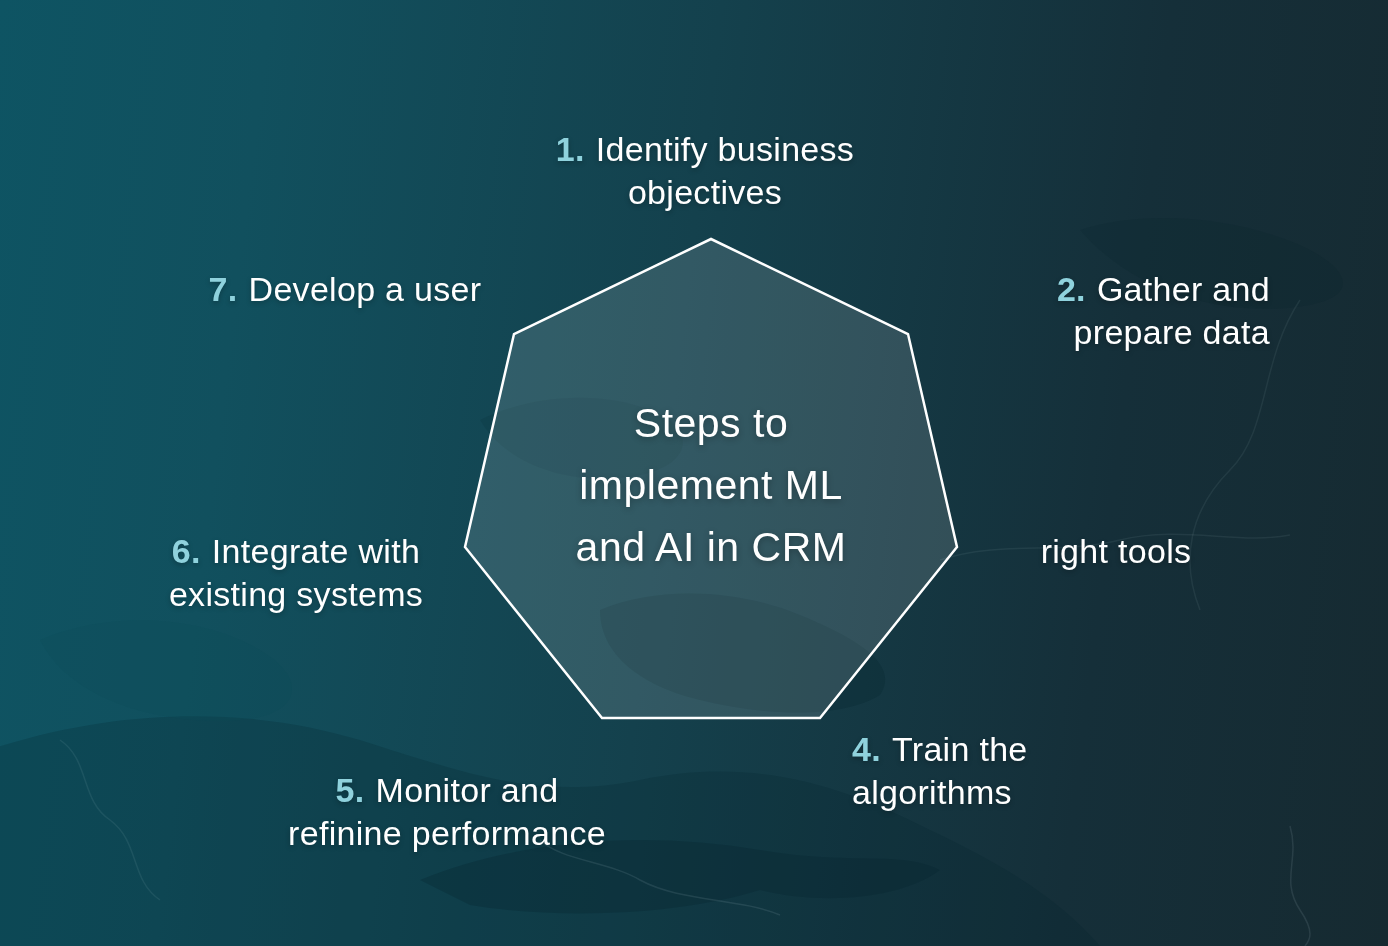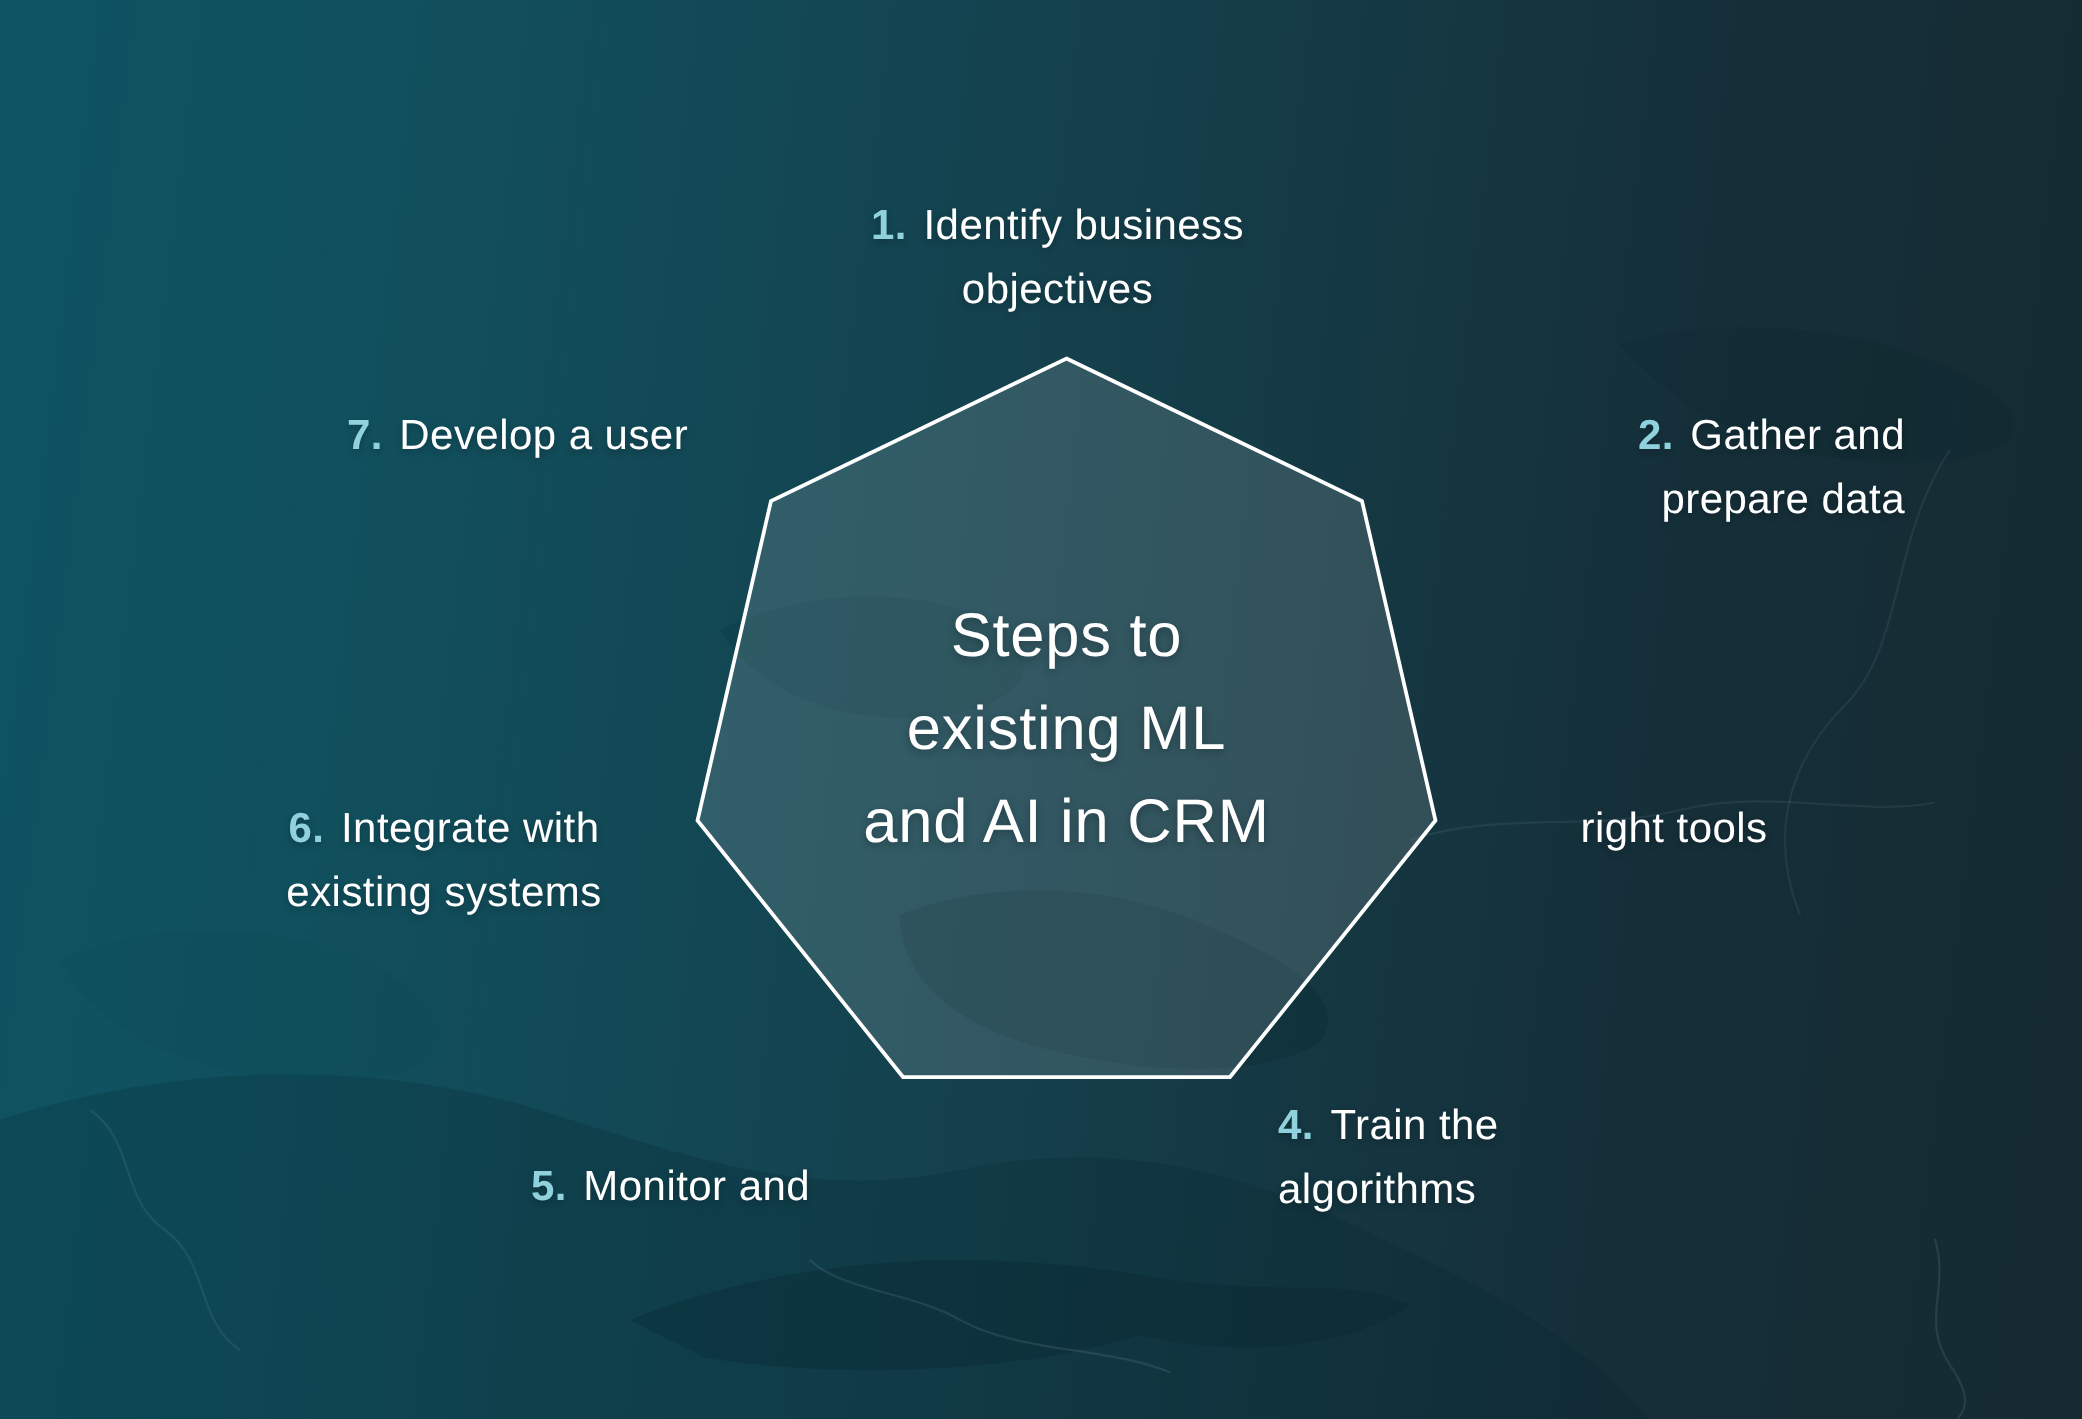--- a/index.html
+++ b/index.html
@@ -35,21 +35,21 @@
     color: #ffffff;
     font-weight: normal;
     font-size: 41px;
     line-height: 62px;
     letter-spacing: 0.5px;
     text-shadow: 0 2px 6px rgba(0,0,0,0.28);
   }
   .step {
     position: absolute;
     color: #ffffff;
-    font-size: 28px;
+    font-size: 34px;
     line-height: 43px;
     letter-spacing: 0.3px;
     text-align: center;
     text-shadow: 0 2px 5px rgba(0,0,0,0.25);
   }
   .step .num {
     font-weight: bold;
     color: #8fd2dd;
     margin-right: 11px;
   }
@@ -88,21 +88,21 @@
     <path d="M 60 740 C 90 760, 80 800, 110 820 C 140 842, 130 880, 160 900" fill="none" stroke="#d9f0f2" stroke-width="1.5" opacity="0.08"></path>
     <path d="M 540 840 C 560 860, 610 862, 640 880 C 680 902, 740 898, 780 915" fill="none" stroke="#d9f0f2" stroke-width="1.5" opacity="0.10"></path>
   </svg>
 
   <svg class="heptagon-layer" viewBox="0 0 1388 946" xmlns="http://www.w3.org/2000/svg" aria-hidden="true">
     <polygon points="711,239 908,334 957,547 820,718 602,718 465,547 514,334" fill="rgba(255,255,255,0.13)" stroke="#ffffff" stroke-width="2.5" stroke-linejoin="miter"></polygon>
   </svg>
 
   <div class="title">
     <div>Steps to</div>
-    <div>existing ML</div>
+    <div>implement ML</div>
     <div>and AI in CRM</div>
   </div>
 
   <div class="step s1">
     <div><span class="num">1.</span><span>Identify business</span></div>
     <div>objectives</div>
   </div>
 
   <div class="step s2">
     <div><span class="num">2.</span><span>Gather and</span></div>
@@ -113,20 +113,21 @@
     <div>right tools</div>
   </div>
 
   <div class="step s4">
     <div><span class="num">4.</span><span>Train the</span></div>
     <div>algorithms</div>
   </div>
 
   <div class="step s5">
     <div><span class="num">5.</span><span>Monitor and</span></div>
+    <div>refinine performance</div>
   </div>
 
   <div class="step s6">
     <div><span class="num">6.</span><span>Integrate with</span></div>
     <div>existing systems</div>
   </div>
 
   <div class="step s7">
     <div><span class="num">7.</span><span>Develop a user</span></div>
   </div>

